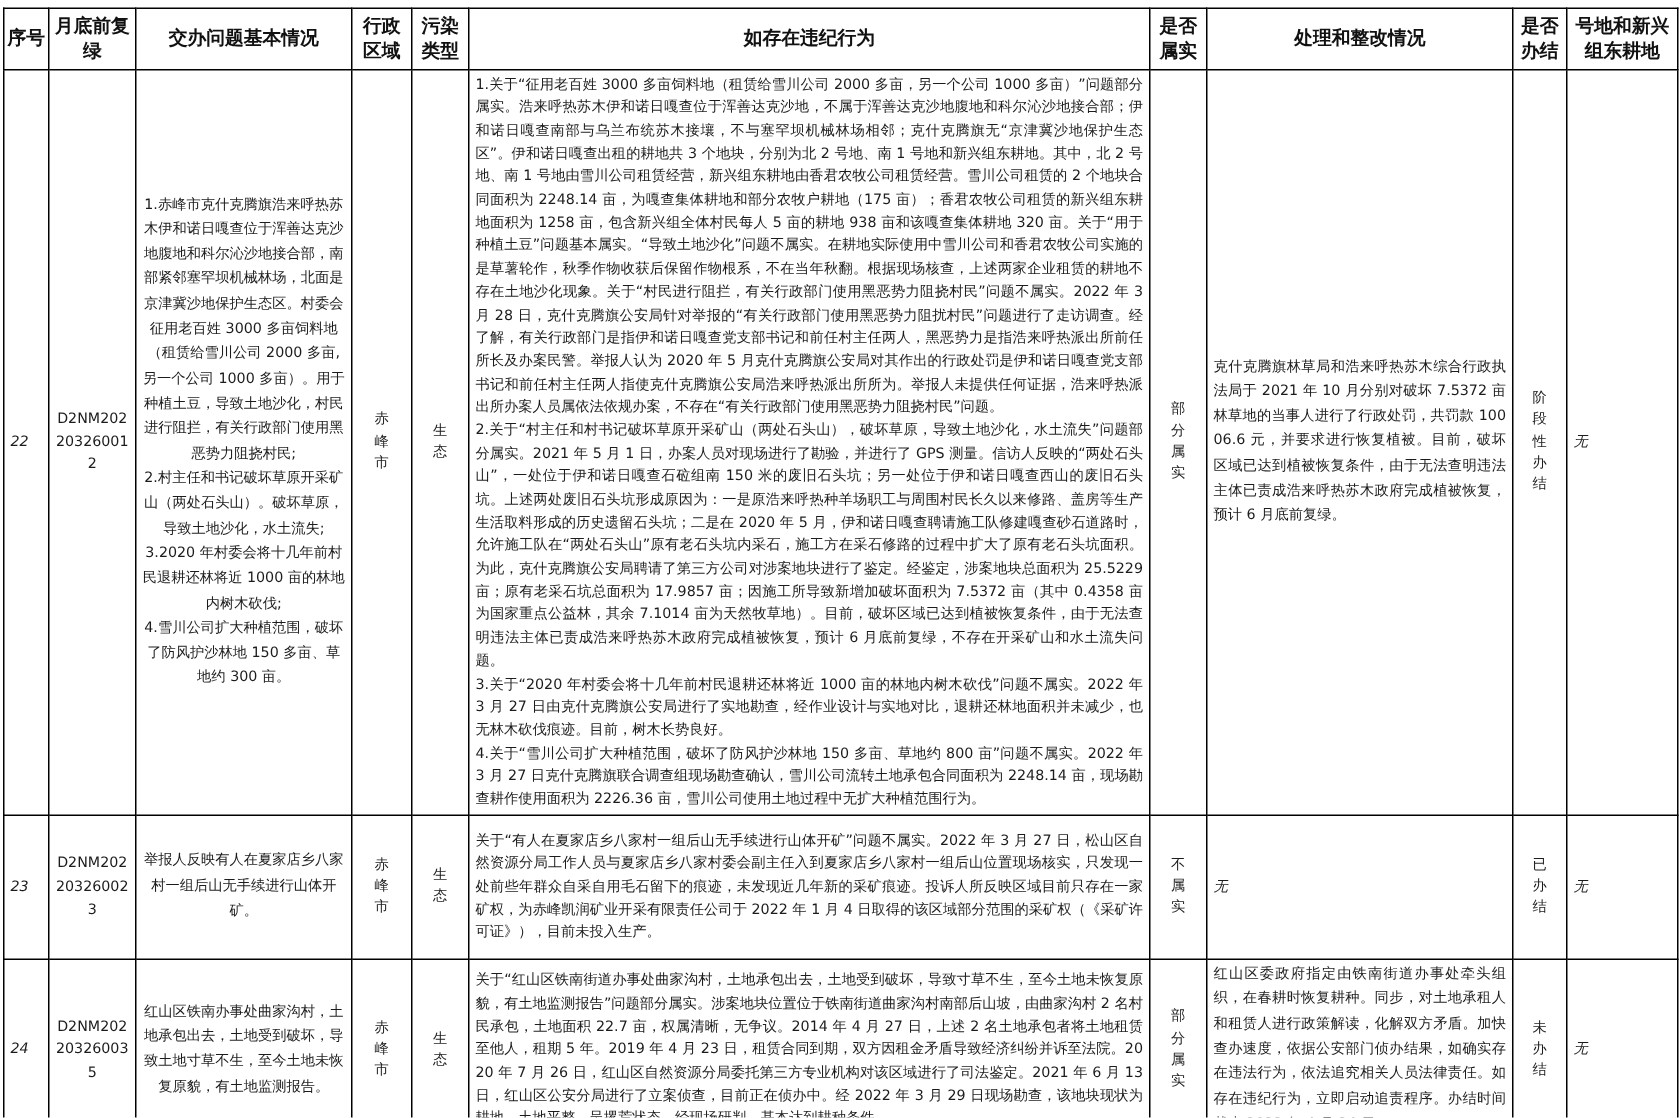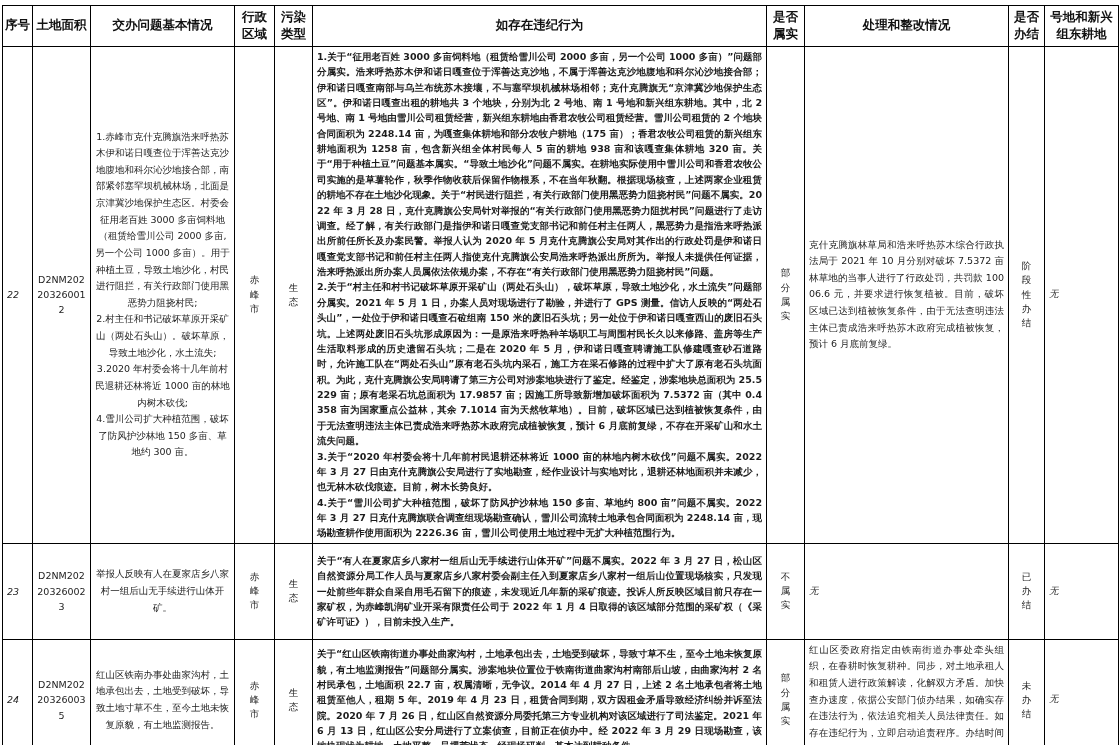--- a/index.html
+++ b/index.html
@@ -5,21 +5,21 @@
   html,body{margin:0;padding:0;background:#ffffff;}
   body{font-family:"DejaVu Sans","Liberation Sans",sans-serif;color:#1c1c1c;}
   .page{width:1100px;height:745px;box-sizing:border-box;padding:5px 2px;background:#fff;}
   table.report{border-collapse:collapse;table-layout:fixed;width:1116px;}
   .report th,.report td{border:1px solid #000;box-sizing:border-box;vertical-align:middle;overflow:hidden;}
   .report th{font-size:12.5px;font-weight:bold;text-align:center;padding:3px 1px;line-height:1.35;color:#111;}
   .report td{font-size:9.5px;padding:2px 4px;}
   .c{text-align:left;font-style:italic;}
   .txt{white-space:pre-line;text-align:justify;line-height:1.62;text-justify:inter-ideograph;word-break:break-all;}
   .prob{white-space:pre-line;text-align:center;line-height:1.75;word-break:break-all;padding:2px 6px;}
-  .inv{padding:3px 7px;font-weight:bold;}
+  .inv{padding:3px 7px;}
   .hand{padding:3px 8px;line-height:1.75;}
   .v{display:block;width:1.15em;margin:0 auto;word-break:break-all;line-height:1.5;text-align:center;}
   .code{word-break:break-all;text-align:center;line-height:1.6;padding:2px 6px;}
   .hrow{height:38px;}
   .r22{height:496px;}
   .r23{height:96px;}
   .r24{height:104px;}
 </style>
 </head>
 <body>
@@ -34,21 +34,21 @@
         <col style="width:38px">
       <col style="width:454px">
         <col style="width:38px">
         <col style="width:204px">
         <col style="width:36px">
         <col style="width:74px">
     </colgroup>
     <thead>
       <tr class="hrow">
         <th>序号</th>
-        <th>土地面积</th>
+        <th>月底前复绿</th>
         <th>交办问题基本情况</th>
         <th>行政区域</th>
         <th>污染类型</th>
         <th>如存在违纪行为</th>
         <th>是否属实</th>
         <th>处理和整改情况</th>
         <th>是否办结</th>
         <th>号地和新兴组东耕地</th>
       </tr>
     </thead>

